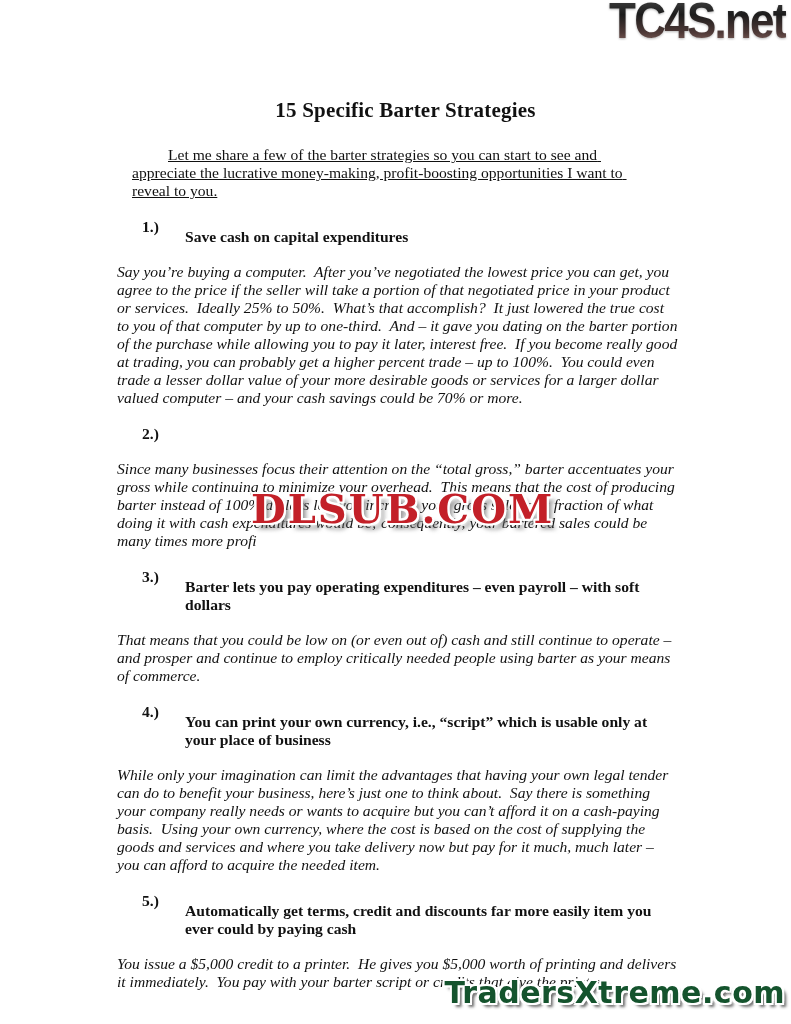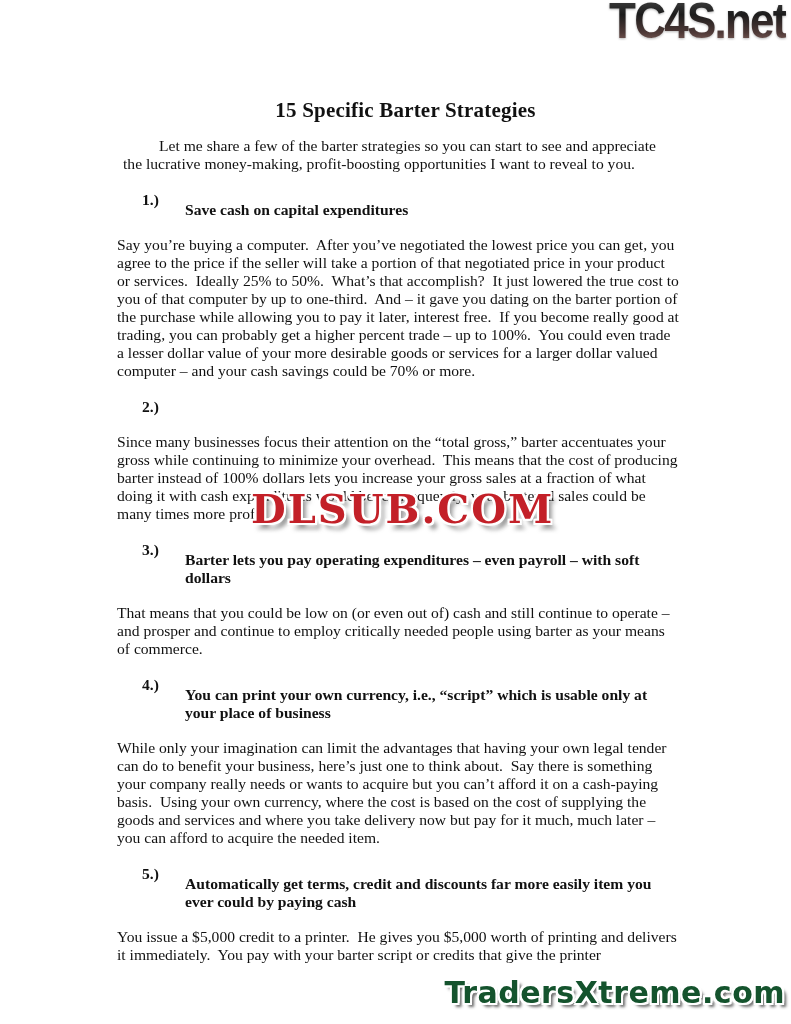--- a/index.html
+++ b/index.html
@@ -54,41 +54,43 @@
   
   .content {
     position: absolute;
     left: 117px;
     top: 131px;
     width: 562px;
     font-size: 15.6px;
     line-height: 18px;
   }
   .intro {
-    margin: 6px;
+    margin: 15px;
     text-indent: 36px;
     white-space: pre-wrap;
+    text-decoration: underline;
   }
   .sec-heading {
     display: flex;
     margin: 17.5px 0 0 0;
     font-weight: bold;
   }
   .sec-heading .num {
     flex: none;
     width: 43px;
     margin-left: 25px;
   }
   .sec-heading .htext {
     flex: 1;
     margin-top: 10px;
   }
   .body-para {
     margin: 17.5px 0 0 0;
     white-space: pre-wrap;
+    font-style: italic;
   }
 
   
   .watermark {
     position: absolute;
     left: 251px;
     top: 487px;
     font-family: "DejaVu Serif", serif;
     font-weight: bold;
     font-size: 40px;

